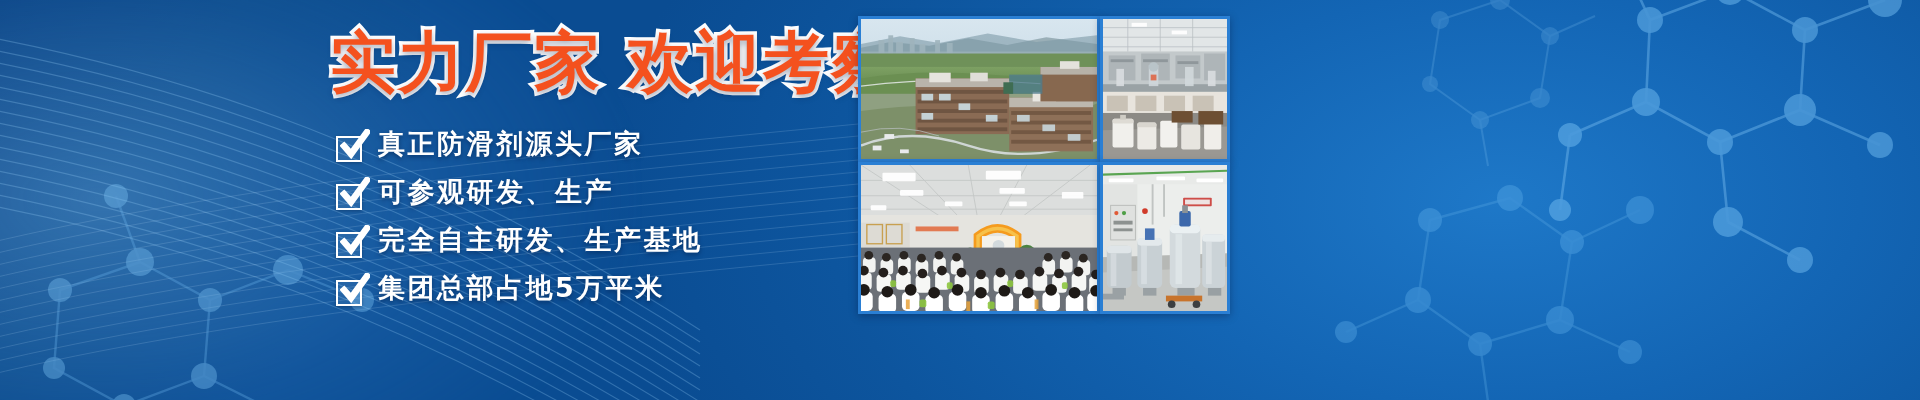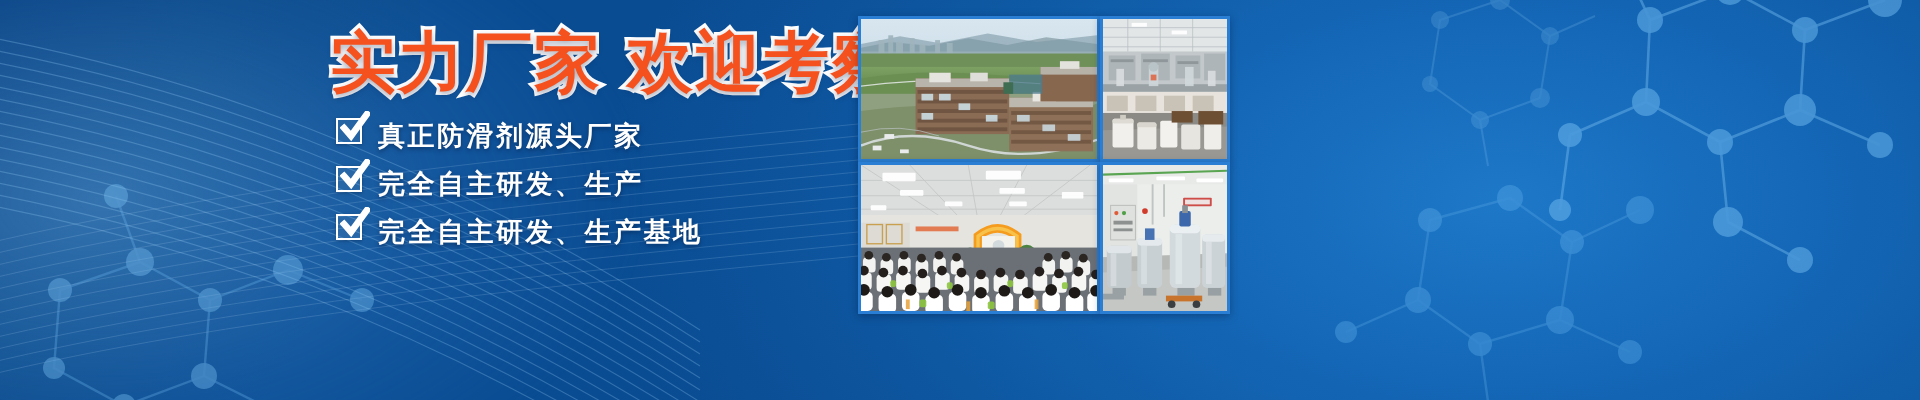--- a/index.html
+++ b/index.html
@@ -42,21 +42,21 @@
     font-size:66px; font-weight:bold; letter-spacing:2px;
     color:#f4511e; line-height:1.18; white-space:nowrap;
     -webkit-text-stroke:7px #ffffff;
     paint-order: stroke fill;
     text-shadow:0 3px 6px rgba(0,20,60,.35);
     font-family:"DejaVu Sans","Liberation Sans",sans-serif;
   }
 
   
   .bullets { position:absolute; left:336px; top:118px; }
-  .bullet-row { display:flex; align-items:flex-start; height:44px; margin-bottom:4px; }
+  .bullet-row { display:flex; align-items:flex-end; height:44px; margin-bottom:4px; }
   .check-box {
     position:relative; width:26px; height:26px; flex:0 0 26px;
     border:2px solid #ffffff; background:rgba(255,255,255,0.06);
     margin-right:16px; box-shadow:0 1px 3px rgba(0,20,50,.35);
   }
   .check-box .tick {
     position:absolute; left:2px; top:-9px; width:30px; height:32px;
   }
   .bullet-text {
     color:#ffffff; font-size:27px; font-weight:bold; letter-spacing:2.5px;
@@ -221,32 +221,40 @@
       </span>
       <span class="bullet-text">真正防滑剂源头厂家</span>
     </div>
 
     <div class="bullet-row">
       <span class="check-box">
         <svg class="tick" viewBox="0 0 30 32" fill="none">
           <path d="M4 17 L11 25 L27 3" stroke="#ffffff" stroke-width="6.5" stroke-linecap="square" stroke-linejoin="miter"></path>
         </svg>
       </span>
-      <span class="bullet-text">完全自主研发、生产</span>
+      <span class="bullet-text">可参观研发、生产</span>
     </div>
 
     <div class="bullet-row">
       <span class="check-box">
         <svg class="tick" viewBox="0 0 30 32" fill="none">
           <path d="M4 17 L11 25 L27 3" stroke="#ffffff" stroke-width="6.5" stroke-linecap="square" stroke-linejoin="miter"></path>
         </svg>
       </span>
       <span class="bullet-text">完全自主研发、生产基地</span>
     </div>
 
+    <div class="bullet-row">
+      <span class="check-box">
+        <svg class="tick" viewBox="0 0 30 32" fill="none">
+          <path d="M4 17 L11 25 L27 3" stroke="#ffffff" stroke-width="6.5" stroke-linecap="square" stroke-linejoin="miter"></path>
+        </svg>
+      </span>
+      <span class="bullet-text">集团总部占地5万平米</span>
+    </div>
 
   </div>
 
   <div class="photos-wrap">
 
     <div class="photo ph-1">
       <svg viewBox="0 0 242 146" preserveAspectRatio="none">
         <defs>
           <linearGradient id="sky1" x1="0" y1="0" x2="0" y2="1">
             <stop offset="0%" stop-color="#d8e6ef"></stop>

